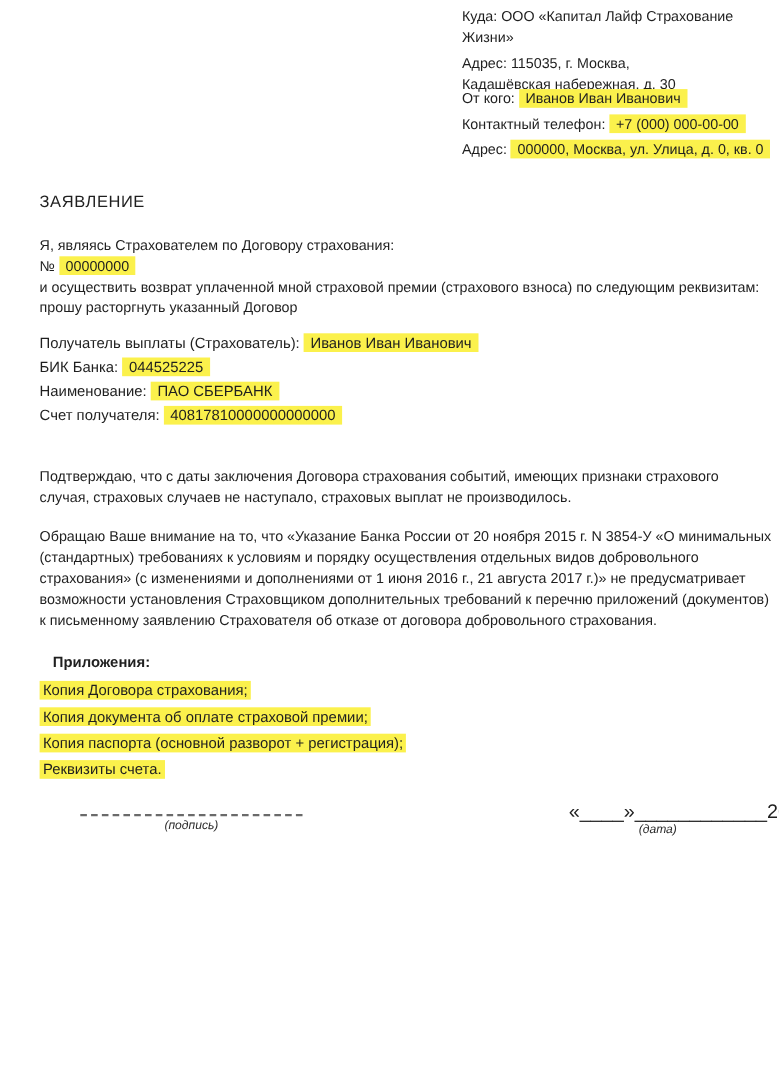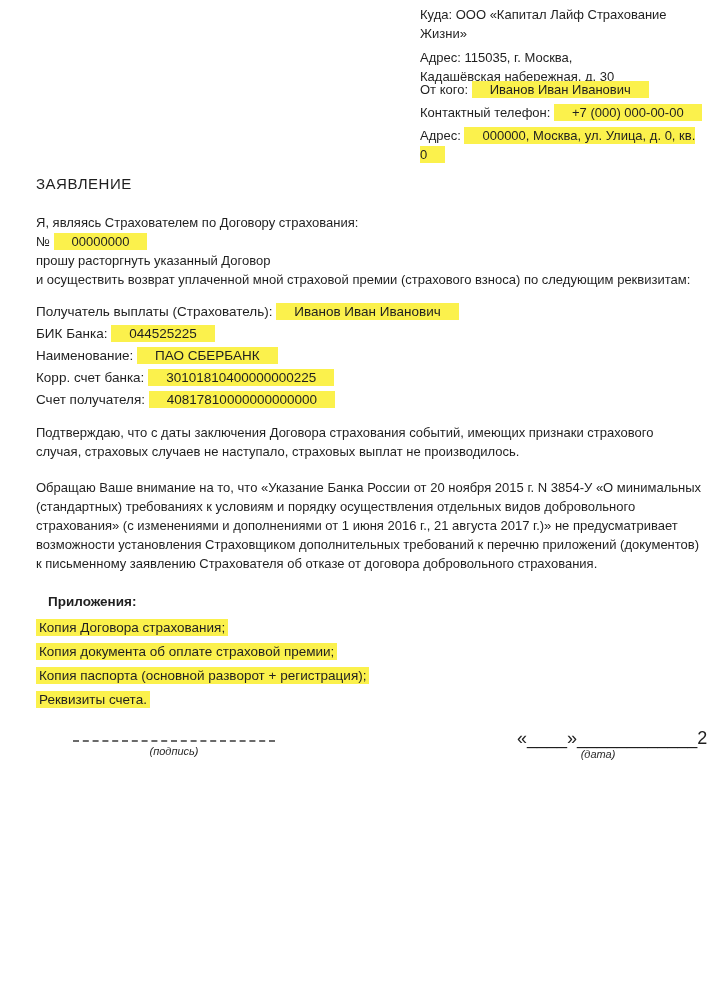--- a/index.html
+++ b/index.html
@@ -9,21 +9,21 @@
   html,body{margin:0;padding:0;background:#ffffff;}
   .page{
     position:relative;
     width:708px;height:982px;
     background:#ffffff;
     font-family:"Liberation Sans", sans-serif;
     color:var(--ink);
     overflow:hidden;
   }
   .line{line-height:19px;font-size:13px;}
-  .hl{background:var(--hl);padding:1px 18px;}
+  .hl{background:var(--hl);padding:1px 6px;}
   
   .to-block{position:absolute;left:420px;top:5px;}
   .to-block .p1{margin-bottom:5px;}
   .from-block{position:absolute;left:420px;top:80px;}
   .from-block .line{margin-bottom:4px;}
   
   .title{
     position:absolute;left:36px;top:175px;width:664px;
     text-align:left;font-size:15px;letter-spacing:.5px;
   }
@@ -65,29 +65,28 @@
     <div class="line"><span>От кого: </span><span class="hl">Иванов Иван Иванович</span></div>
     <div class="line"><span>Контактный телефон: </span><span class="hl">+7 (000) 000-00-00</span></div>
     <div class="line"><span>Адрес: </span><span class="hl">000000, Москва, ул. Улица, д. 0, кв. 0</span></div>
   </div>
 
   <div class="title">ЗАЯВЛЕНИЕ</div>
 
   <div class="intro">
     <div class="line">Я, являясь Страхователем по Договору страхования:</div>
     <div class="line"><span>№ </span><span class="hl">00000000</span></div>
+    <div class="line">и осуществить возврат уплаченной мной страховой премии (страхового взноса) по следующим реквизитам:</div>
     <div class="line">прошу расторгнуть указанный Договор</div>
-    <div class="line">и осуществить возврат уплаченной мной страховой премии (страхового взноса) по следующим реквизитам:</div>
   </div>
 
   <div class="details">
     <div class="line"><span>Получатель выплаты (Страхователь): </span><span class="hl">Иванов Иван Иванович</span></div>
     <div class="line"><span>БИК Банка: </span><span class="hl">044525225</span></div>
     <div class="line"><span>Наименование: </span><span class="hl">ПАО СБЕРБАНК</span></div>
-    <div class="line"><span>Корр. счет банка: </span><span class="hl">30101810400000000225</span></div>
     <div class="line"><span>Счет получателя: </span><span class="hl">40817810000000000000</span></div>
   </div>
 
   <div class="confirm line">Подтверждаю, что с даты заключения Договора страхования событий, имеющих признаки страхового случая, страховых случаев не наступало, страховых выплат не производилось.</div>
 
   <div class="attention line">Обращаю Ваше внимание на то, что «Указание Банка России от 20 ноября 2015 г. N 3854-У «О минимальных (стандартных) требованиях к условиям и порядку осуществления отдельных видов добровольного страхования» (с изменениями и дополнениями от 1 июня 2016 г., 21 августа 2017 г.)» не предусматривает возможности установления Страховщиком дополнительных требований к перечню приложений (документов) к письменному заявлению Страхователя об отказе от договора добровольного страхования.</div>
 
   <div class="attach">
     <div class="head">Приложения:</div>
     <div class="line"><span class="hl">Копия Договора страхования;</span></div>

